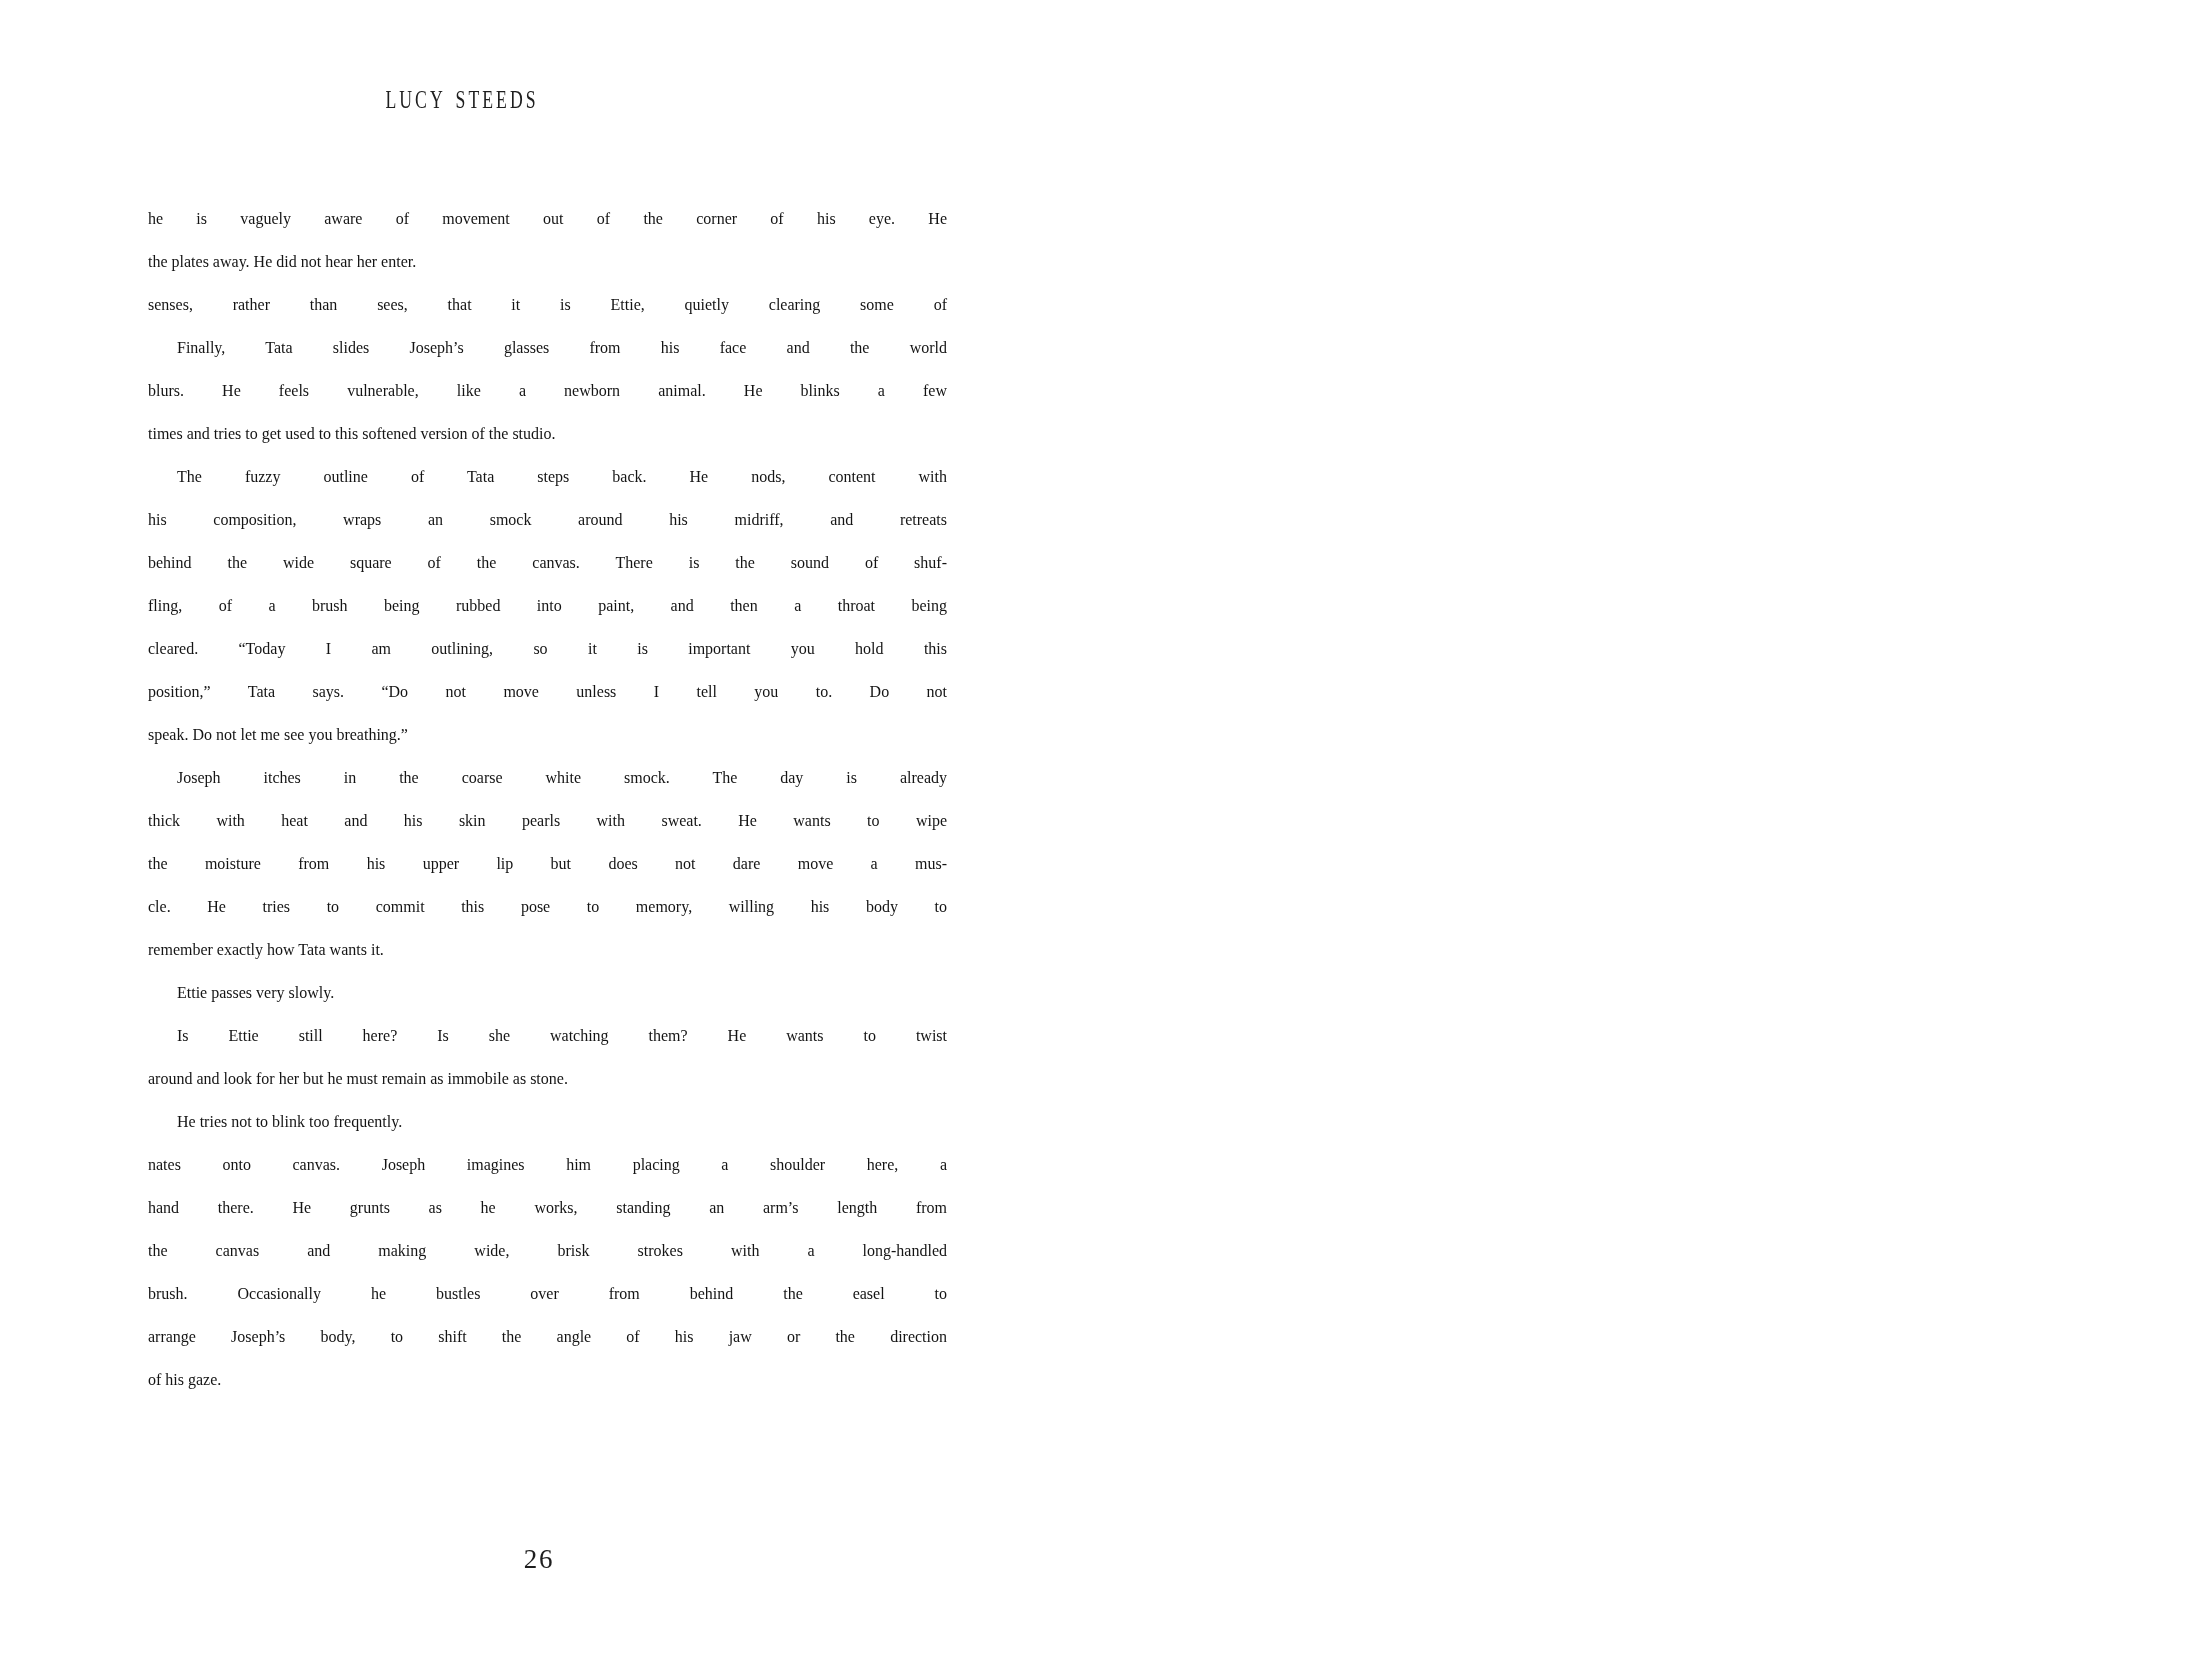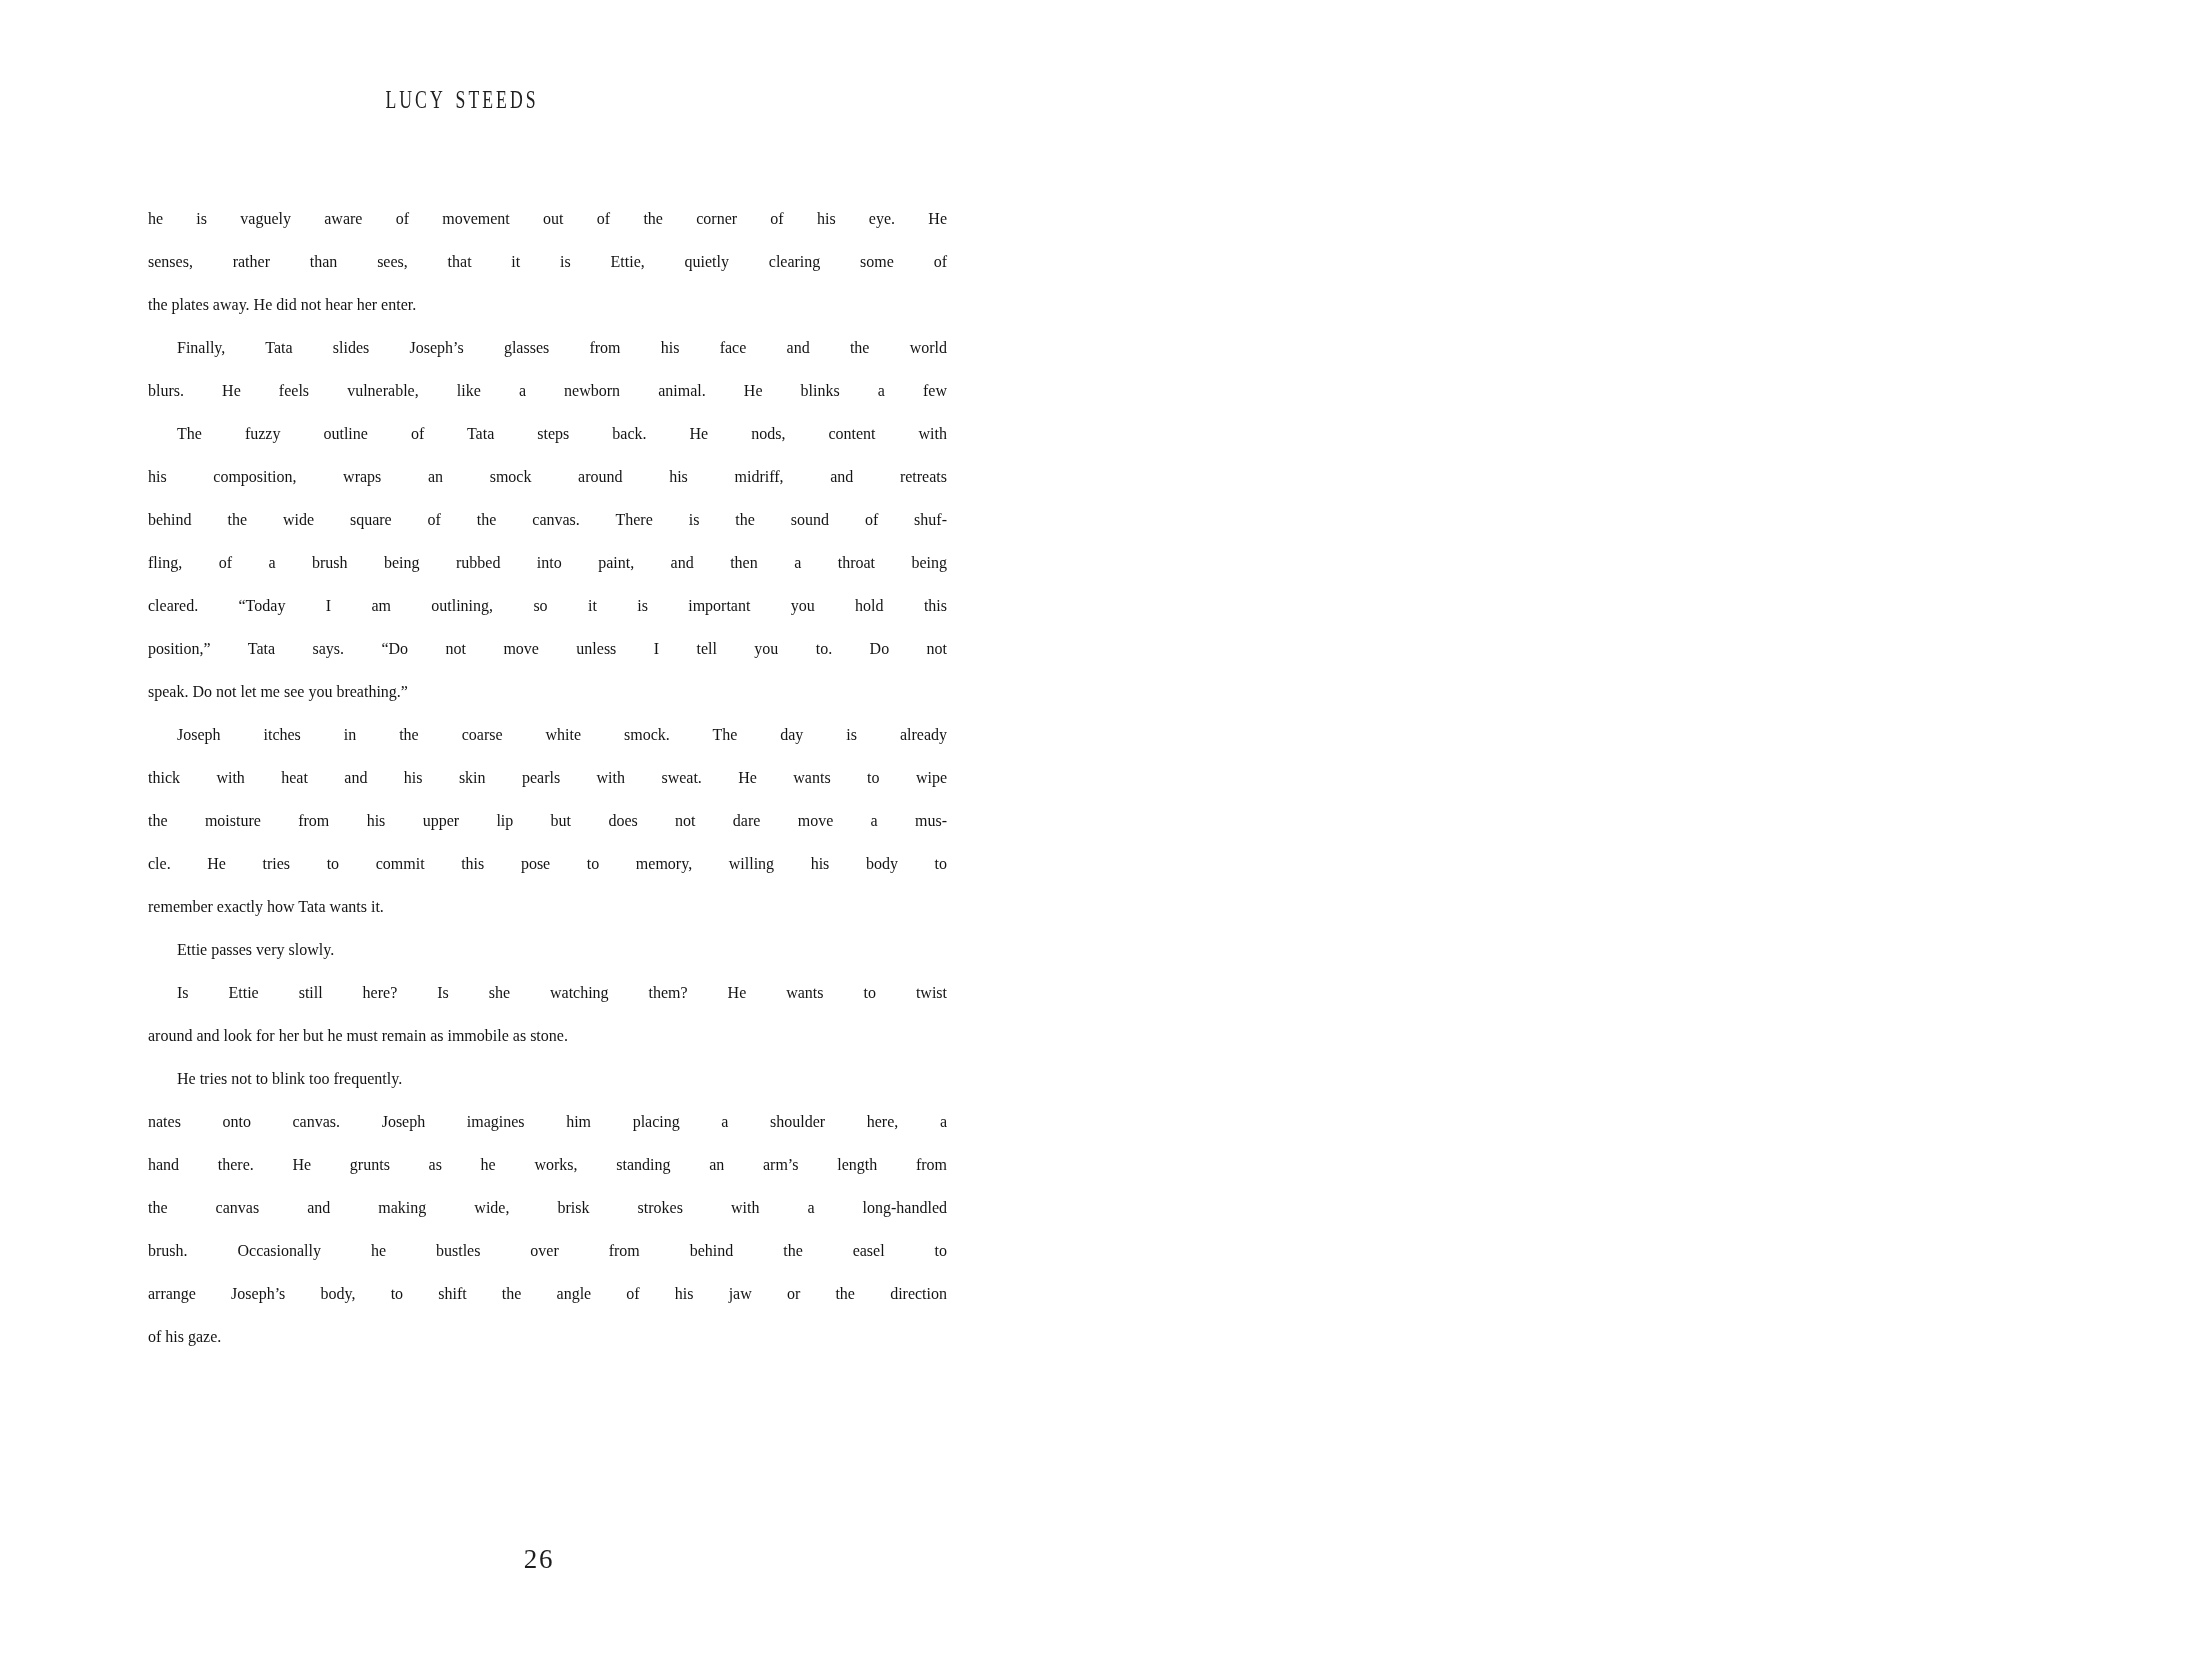--- a/index.html
+++ b/index.html
@@ -59,24 +59,25 @@
 </style>
 </head>
 <body>
 
 <div class="page" id="left-page">
   <div class="running-head" id="running-head-left">
     <span class="rh-inner">LUCY STEEDS</span>
   </div>
   <div class="text-col" id="text-col-left">
       <div class="line"><span>he is vaguely aware of movement out of the corner of his eye. He</span></div>
+      <div class="line end"><span>the plates away. He did not hear her enter.</span></div>
       <div class="line"><span>senses, rather than sees, that it is Ettie, quietly clearing some of</span></div>
-      <div class="line end"><span>the plates away. He did not hear her enter.</span></div>
       <div class="line ind"><span>Finally, Tata slides Joseph’s glasses from his face and the world</span></div>
       <div class="line"><span>blurs. He feels vulnerable, like a newborn animal. He blinks a few</span></div>
+      <div class="line end"><span>times and tries to get used to this softened version of the studio.</span></div>
       <div class="line ind"><span>The fuzzy outline of Tata steps back. He nods, content with</span></div>
       <div class="line"><span>his composition, wraps an smock around his midriff, and retreats</span></div>
       <div class="line"><span>behind the wide square of the canvas. There is the sound of shuf-</span></div>
       <div class="line"><span>fling, of a brush being rubbed into paint, and then a throat being</span></div>
       <div class="line"><span>cleared. “Today I am outlining, so it is important you hold this</span></div>
       <div class="line"><span>position,” Tata says. “Do not move unless I tell you to. Do not</span></div>
       <div class="line end"><span>speak. Do not let me see you breathing.”</span></div>
       <div class="line ind"><span>Joseph itches in the coarse white smock. The day is already</span></div>
       <div class="line"><span>thick with heat and his skin pearls with sweat. He wants to wipe</span></div>
       <div class="line"><span>the moisture from his upper lip but does not dare move a mus-</span></div>

